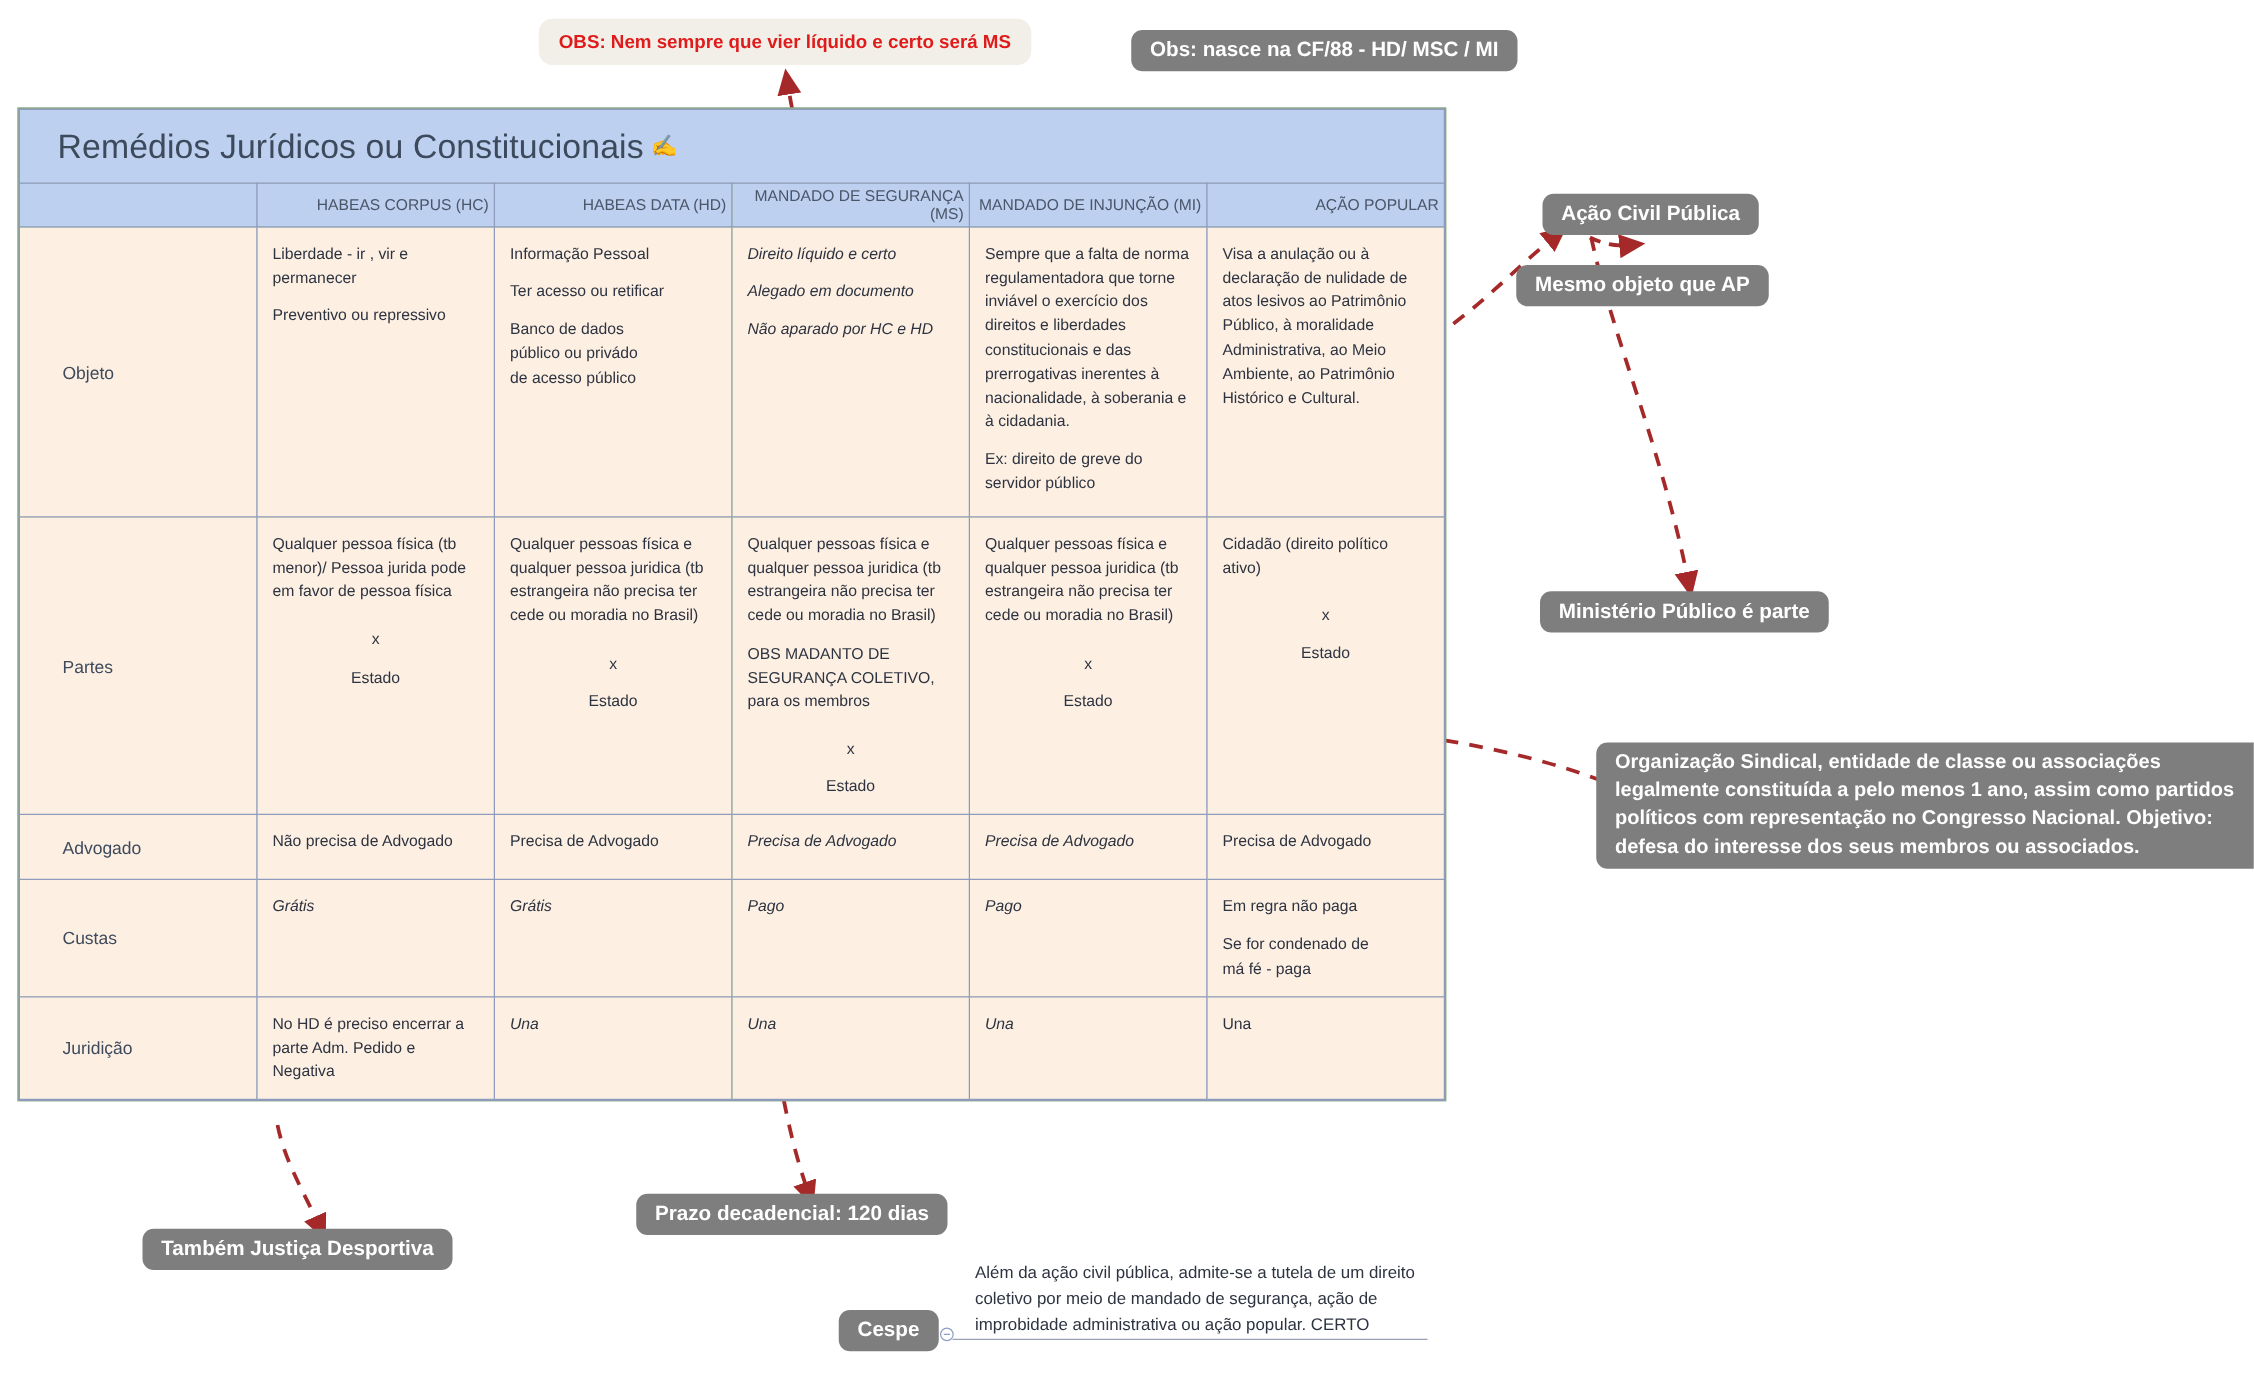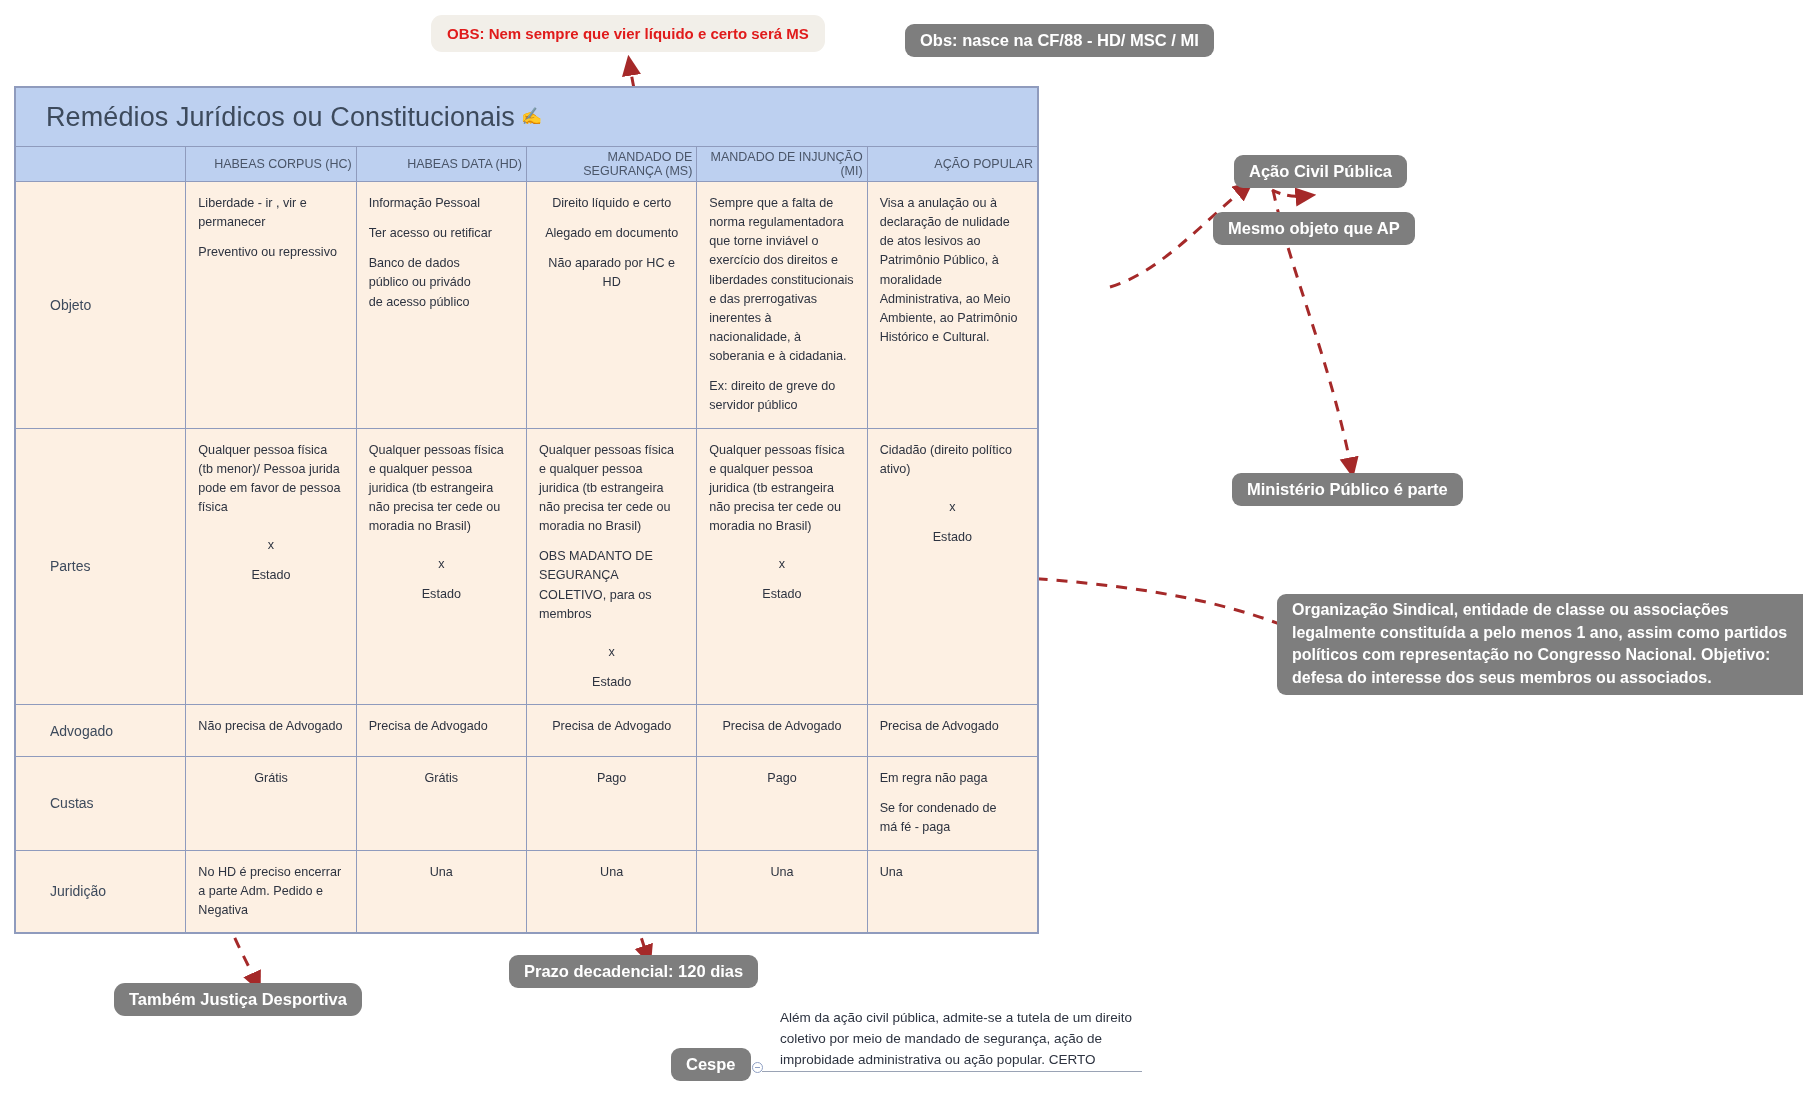--- a/index.html
+++ b/index.html
@@ -19,21 +19,21 @@
     left: 0; top: 0;
     width: 1803px;
     height: 1103px;
   }
 
   
   .map-table {
     position: absolute;
     left: 14px;
     top: 86px;
-    width: 1025px;
+    width: 1143px;
     border: 1px solid #8f9bbd;
     border-collapse: collapse;
     background: #84cc16;
     box-sizing: border-box;
   }
   .map-table table {
     border-collapse: collapse;
     width: 100%;
     table-layout: fixed;
   }
@@ -78,21 +78,21 @@
   }
   .map-table td.cell {
     border: 1px solid #8f9bbd;
     background: #fdf0e3;
     font-size: 12.6px;
     color: #2d3340;
     line-height: 1.52;
     padding: 12px 12px;
     vertical-align: top;
   }
-  .cell.center { text-align: center; }
+  .cell.center { text-align: left; font-style: italic; }
   .cell p { margin: 0 0 11px 0; }
   .cell p:last-child { margin-bottom: 0; }
   .cell .sp { display:block; height: 8px; }
 
   
   .gbox {
     position: absolute;
     background: #7e7e7e;
     color: #ffffff;
     border-radius: 9px;
@@ -313,21 +313,21 @@
   </div>
 
   <div class="gbox" style="left:1190px; top:155px;margin-left:44px;">Ação Civil Pública</div>
 
   <div class="gbox" style="left:1213px; top:212px;">Mesmo objeto que AP</div>
 
   <div class="gbox" style="left:1232px; top:473px;">Ministério Público é parte</div>
 
   <div class="gbox" style="left:1277px; top:594px; width:552px; font-size:16px;">Organização Sindical, entidade de classe ou associações legalmente constituída a pelo menos 1 ano, assim como partidos políticos com representação no Congresso Nacional. Objetivo: defesa do interesse dos seus membros ou associados.</div>
 
-  <div class="gbox" style="left:114px; top:983px;border-radius:11px;">Também Justiça Desportiva</div>
+  <div class="gbox" style="left:114px; top:983px;">Também Justiça Desportiva</div>
 
   <div class="gbox" style="left:509px; top:955px;">Prazo decadencial: 120 dias</div>
 
   <div class="gbox" style="left:671px; top:1048px;">Cespe</div>
 
   <div class="notedot" style="left:752px; top:1062px;"></div>
 
   <div class="plainnote" style="left:780px; top:1008px; width:360px;">Além da ação civil pública, admite-se a tutela de um direito coletivo por meio de mandado de segurança, ação de improbidade administrativa ou ação popular. CERTO</div>
 
   <div class="noteline" style="left:762px; top:1071px; width:380px;"></div>

